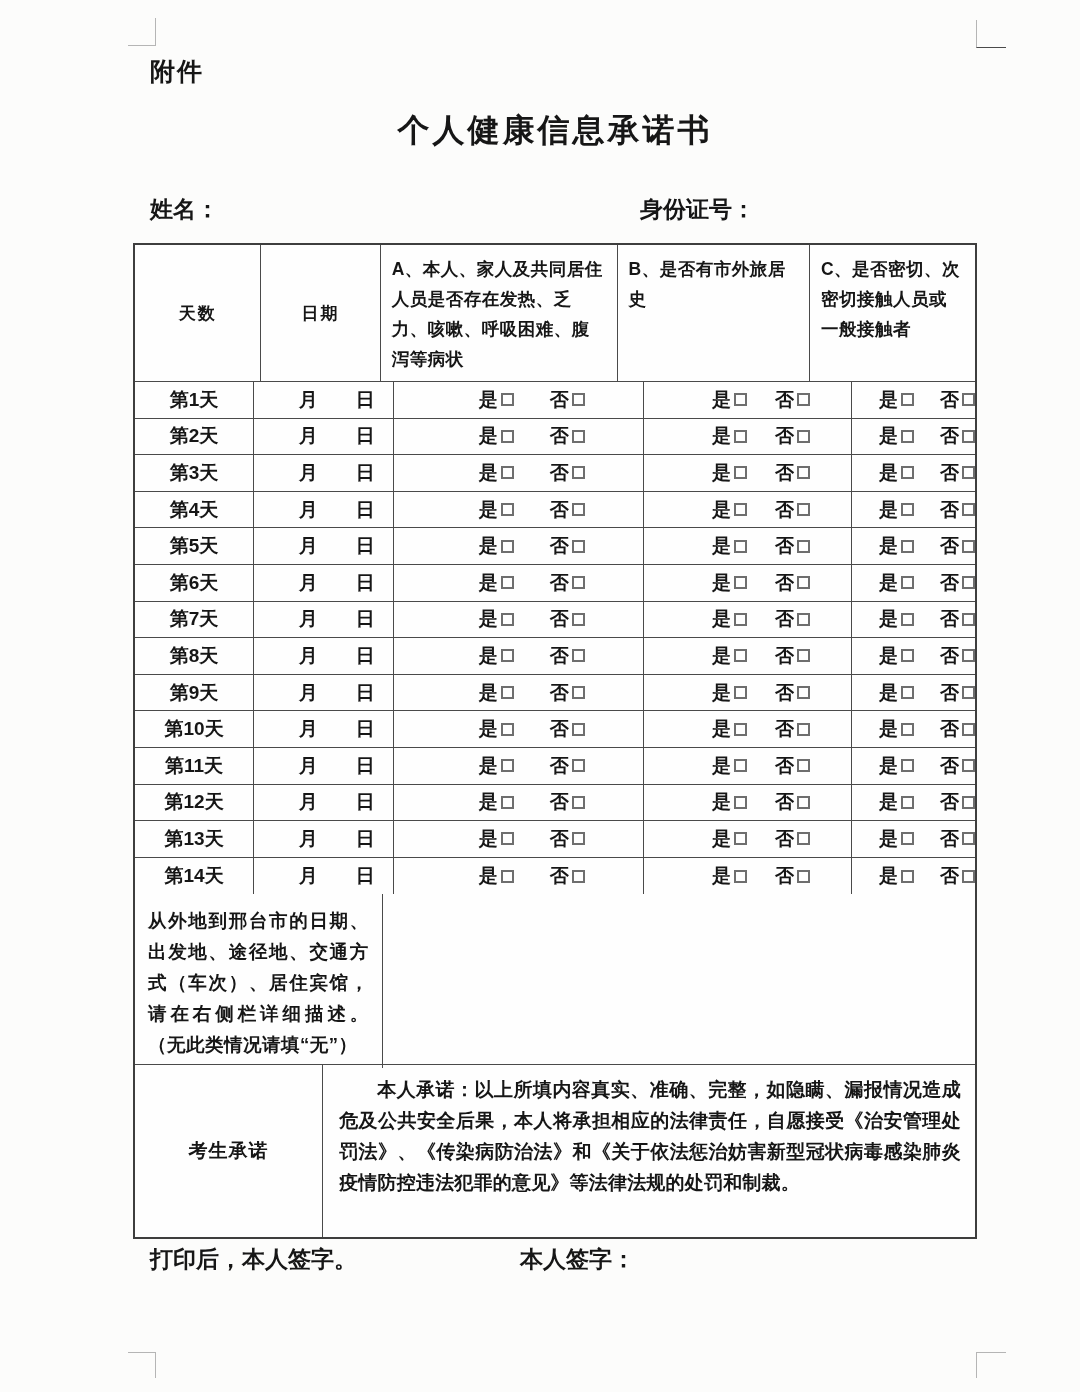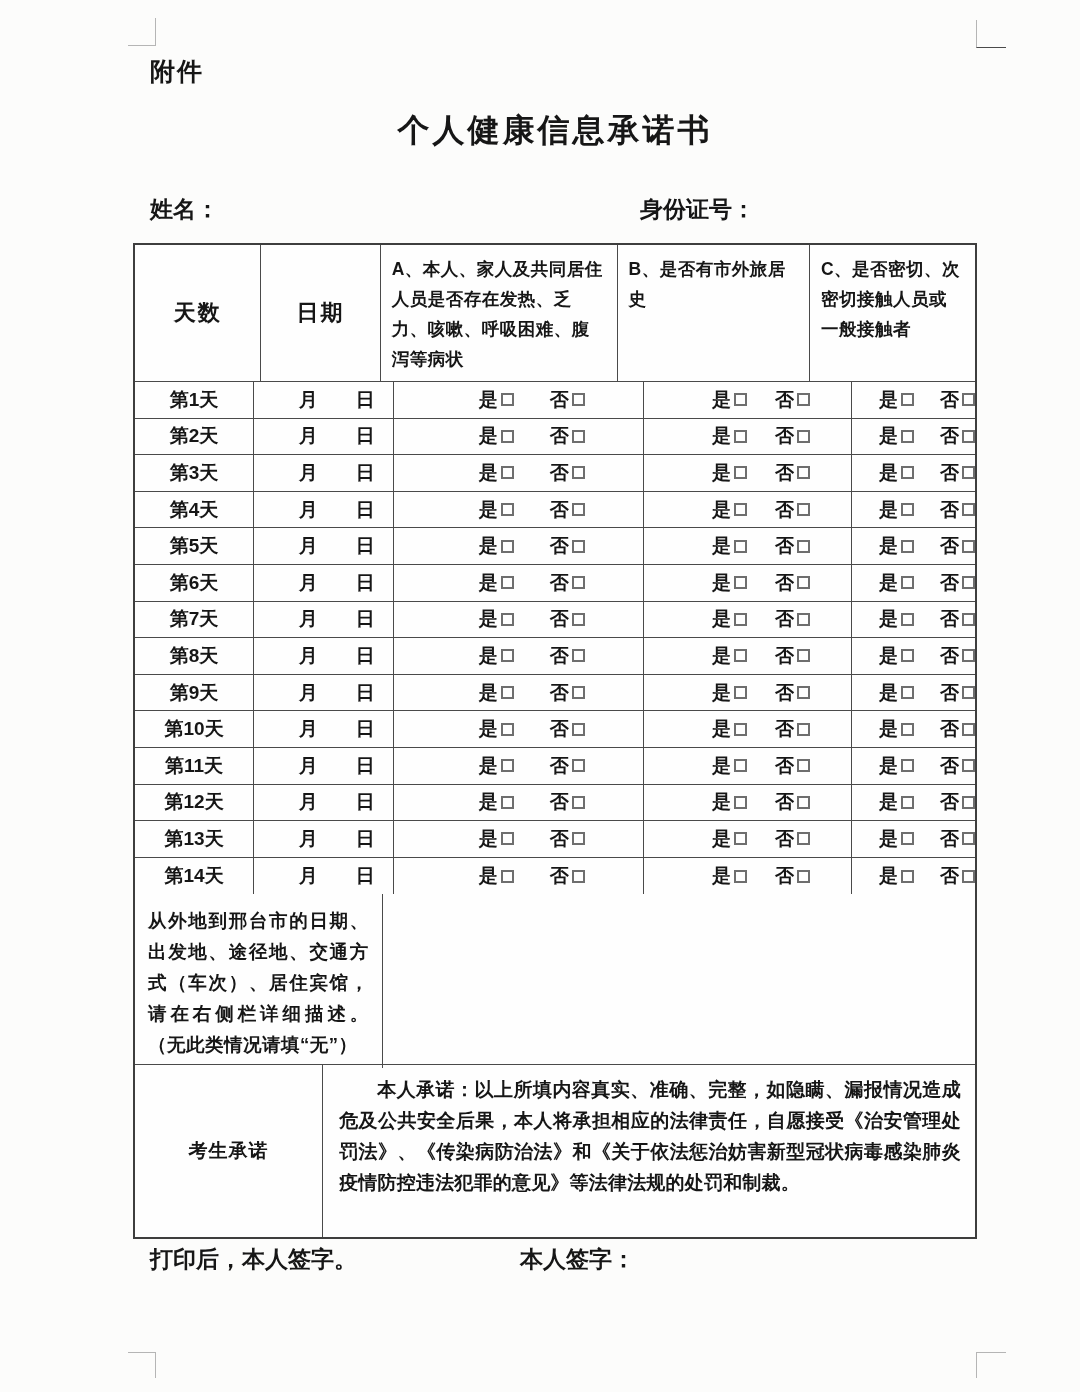--- a/index.html
+++ b/index.html
@@ -35,21 +35,21 @@
   .td:last-child { border-right:none; }
 
   .c1 { width:15.05%; }
   .c2 { width:14.20%; }
   .c3 { width:28.20%; }
   .c4 { width:22.90%; }
   .c5 { flex:1; }
 
   
   .tr.head { height:137px; font-size:17.5px; }
-  .tr.head .c1, .tr.head .c2 { font-size:22px; letter-spacing:2px; }
+  .tr.head .c1, .tr.head .c2 { font-size:17px; letter-spacing:2px; }
   .tr.head .desc { align-items:flex-start; justify-content:flex-start; text-align:left;
                    padding:9px 11px; line-height:30px; letter-spacing:0.5px; }
 
   
   .tr.data { height:36.6px; font-size:19px;gap:27px; }
   .date-cell span { display:inline-block; }
   .date-cell .gap { width:38px; }
   .choice { display:flex; align-items:center; justify-content:center; }
   .c3 .choice { gap:36px; }
   .c4 .choice { gap:28px; }

